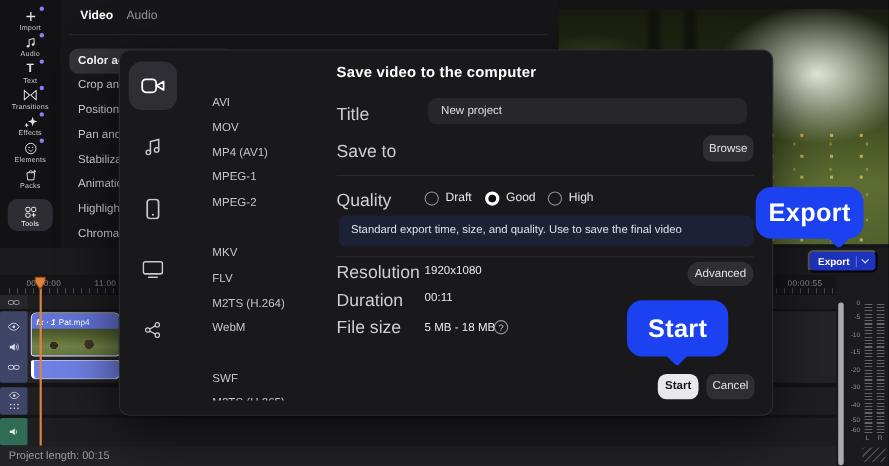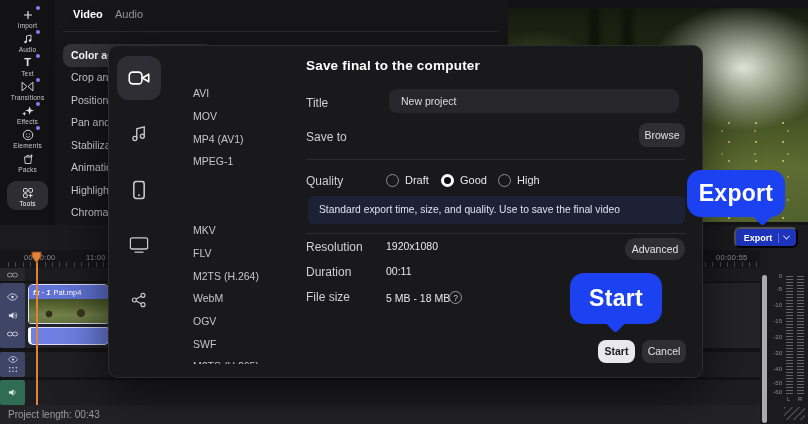--- a/index.html
+++ b/index.html
@@ -52,21 +52,21 @@
 
   
   .dialog{position:absolute;left:108px;top:45px;width:595px;height:333px;background:#19191c;border:1px solid #2c2c31;
     border-radius:10px;box-shadow:0 14px 50px rgba(0,0,0,.65);z-index:10}
   .rail-sel{position:absolute;left:8px;top:10px;width:44px;height:44px;background:#2e2e34;border-radius:12px}
   .rail-ic{position:absolute;left:30px;transform:translate(-50%,-50%)}
   .fmt-list{position:absolute;left:0;top:0;width:192px;height:318px;overflow:hidden}
   .fmt{position:absolute;left:70px;width:112px;height:23px;line-height:23px;padding-left:14px;font-size:10.5px;color:#c6c6ca;border-radius:8px;white-space:nowrap}
   .fmt.sel{background:#38383e;color:#fff}
   .dtitle{position:absolute;left:197px;top:12px;font-size:13.5px;font-weight:bold;color:#fff;letter-spacing:.2px}
-  .dlbl{position:absolute;left:197px;font-size:12px;color:#cfcfd3}
+  .dlbl{position:absolute;left:197px;font-size:16px;color:#cfcfd3}
   .dval{position:absolute;left:277px;font-size:10.5px;color:#e9e9ec}
   .field{position:absolute;background:#27272b;border:none;border-radius:8px;height:24px;font-size:10.5px;color:#dedee2;
     padding:0 12px;font-family:"Liberation Sans",sans-serif}
   .sel-chev{position:absolute;width:6px;height:6px;border-right:1.5px solid #cfcfd4;border-bottom:1.5px solid #cfcfd4;transform:rotate(45deg)}
   .btn{position:absolute;height:23px;border-radius:8px;font-size:10.5px;line-height:23px;text-align:center}
   .btn.dark{background:#2e2e33;color:#e2e2e6}
   .btn.light{background:#e9e9ec;color:#18181b;font-weight:bold}
   .divider{position:absolute;left:197px;width:379px;border-top:1px solid #2c2c30}
   .radio{position:absolute;width:13px;height:13px;border-radius:50%;border:1.5px solid #8d8d93;background:transparent}
   .radio.on{border:3.5px solid #fff;background:#0c0c0e}
@@ -299,21 +299,21 @@
   </div>
 
   <div class="playhead-line"></div>
   <div class="playhead-pin">
     <svg width="11" height="13" viewBox="0 0 11 13">
         <path d="M1 1h9v4.5L5.5 12 1 5.5z" fill="#e0823b" stroke="#8a4a1a" stroke-width="1"></path>
       </svg>
   </div>
 
   <div class="status">
-    <span>Project length: 00:43</span>
+    <span>Project length: 00:15</span>
   </div>
 
   <div class="meter">
     <div class="m-scroll"></div>
     <span class="ml" style="top:23px">0</span>
     <span class="ml" style="top:36px">-5</span>
     <span class="ml" style="top:52px">-10</span>
     <span class="ml" style="top:68px">-15</span>
     <span class="ml" style="top:84px">-20</span>
     <span class="ml" style="top:100px">-30</span>
@@ -361,30 +361,30 @@
           <circle cx="18" cy="19" r="3" stroke="#c9c9ce" stroke-width="1.7" fill="none"></circle>
           <path d="M7.7 10.6l7.6-4.2M7.7 13.4l7.6 4.2" stroke="#c9c9ce" stroke-width="1.7"></path>
         </svg>
       </span>
 
     <div class="fmt-list">
       <div class="fmt" style="top:36px">AVI</div>
       <div class="fmt" style="top:59px">MOV</div>
       <div class="fmt" style="top:82px">MP4 (AV1)</div>
       <div class="fmt" style="top:104px">MPEG-1</div>
+      <div class="fmt" style="top:127px">MPEG-2</div>
       <div class="fmt" style="top:173px">MKV</div>
       <div class="fmt" style="top:196px">FLV</div>
       <div class="fmt" style="top:219px">M2TS (H.264)</div>
       <div class="fmt" style="top:241px">WebM</div>
-      <div class="fmt" style="top:264px">OGV</div>
       <div class="fmt" style="top:287px">SWF</div>
       <div class="fmt" style="top:309px">M2TS (H.265)</div>
     </div>
 
-    <div class="dtitle">Save final to the computer</div>
+    <div class="dtitle">Save video to the computer</div>
 
     <span class="dlbl" style="top:50px">Title</span>
     <input class="field" style="left: 280px; top: 43px; width: 290px;" value="New project">
 
     <span class="dlbl" style="top:84px">Save to</span>
     <div class="btn dark" style="left:530px;top:77px;width:46px;height:24px;line-height:24px">Browse</div>
 
     <div class="divider" style="top:113px"></div>
 
     <span class="dlbl" style="top:128px">Quality</span>

